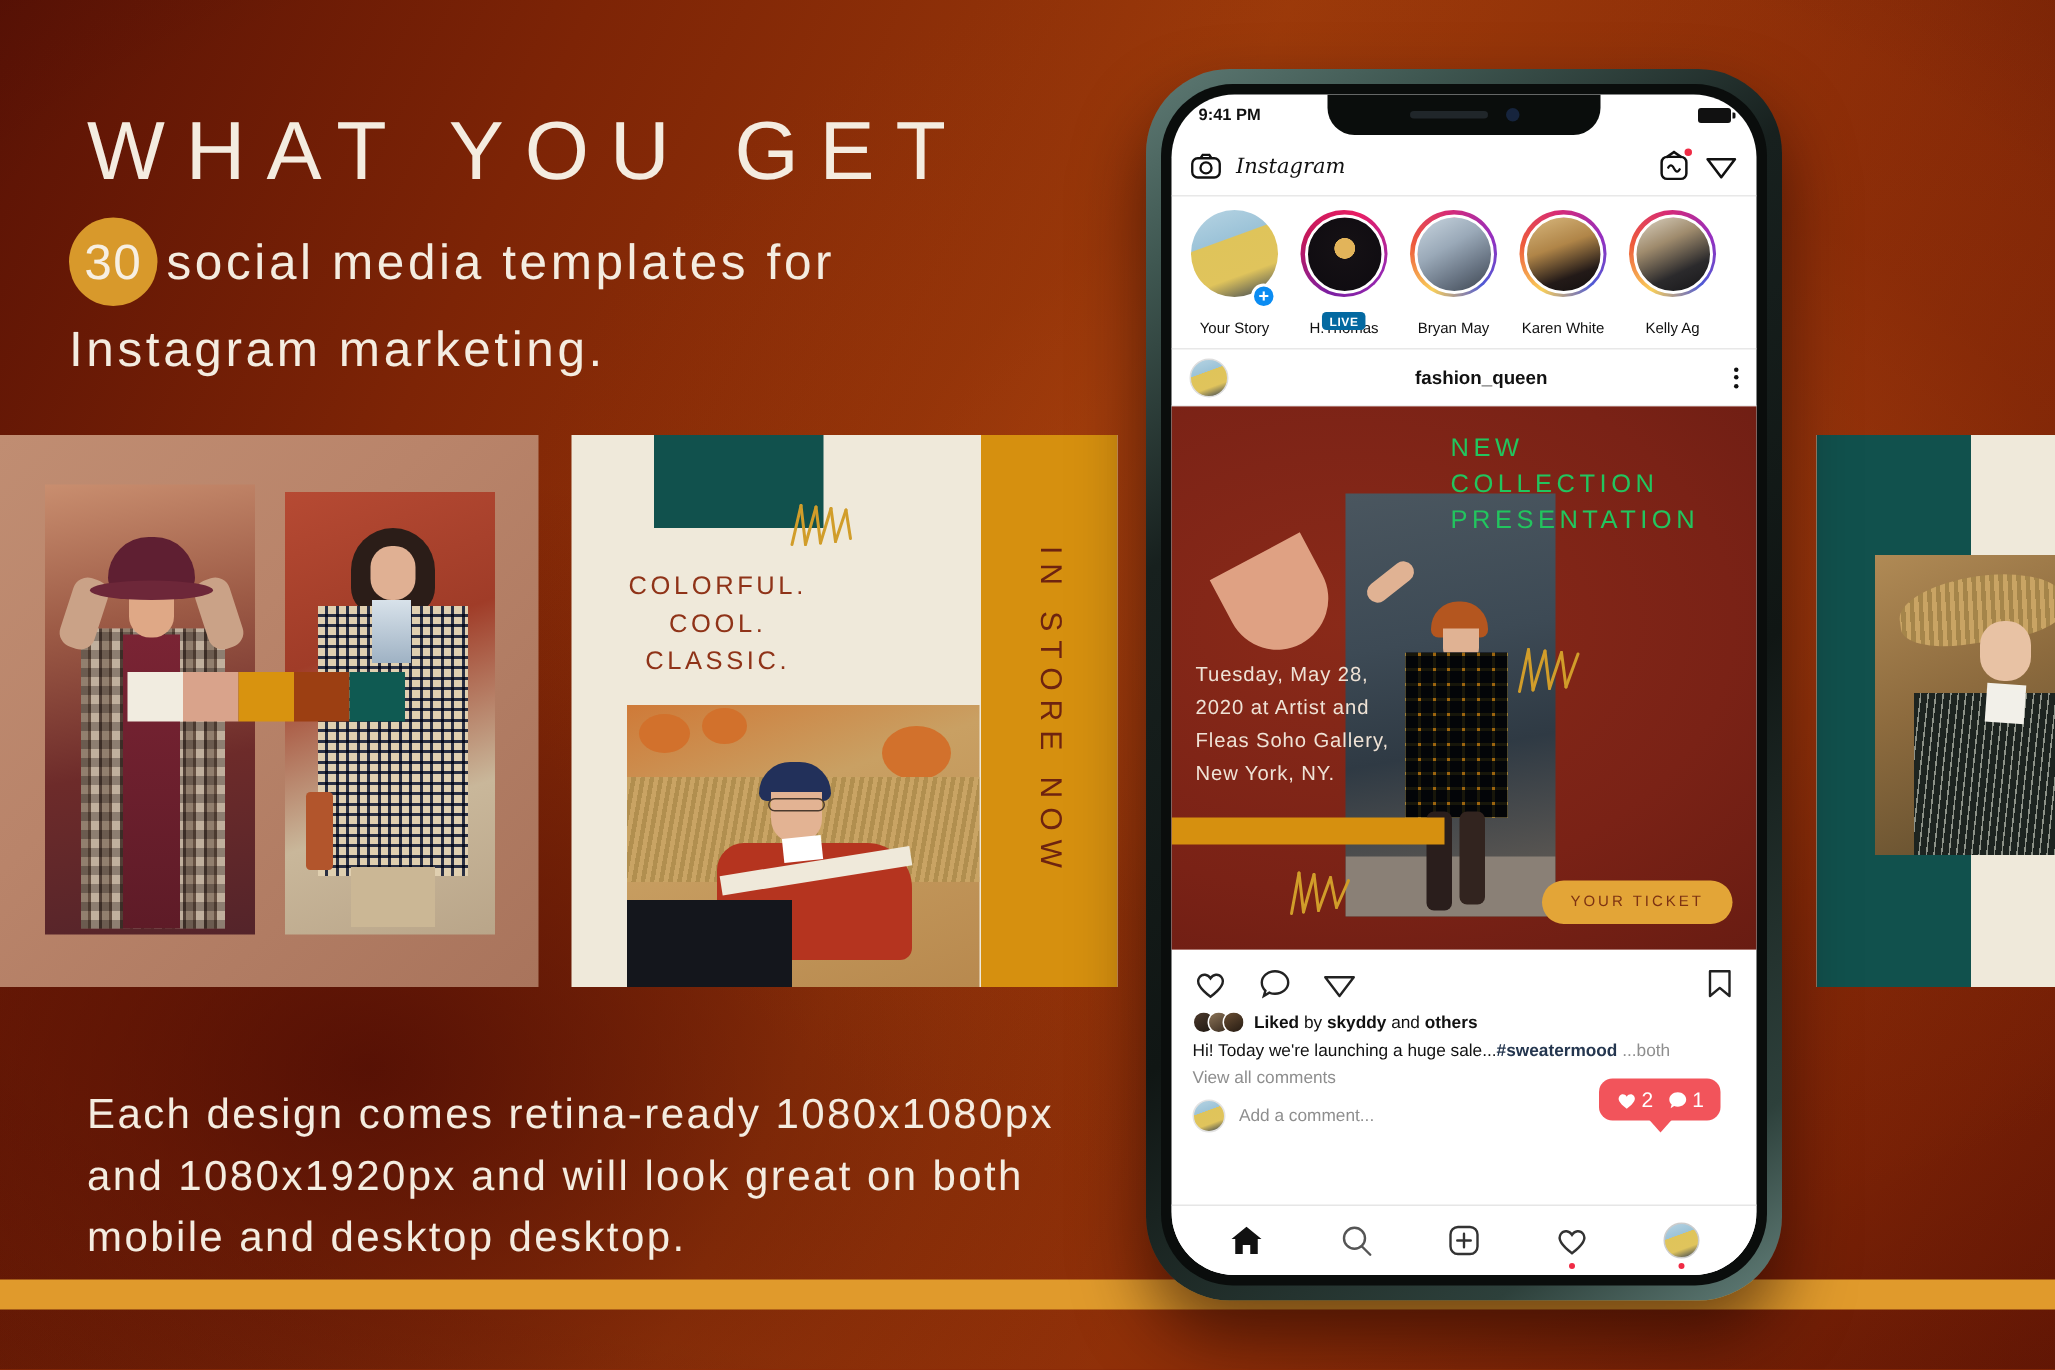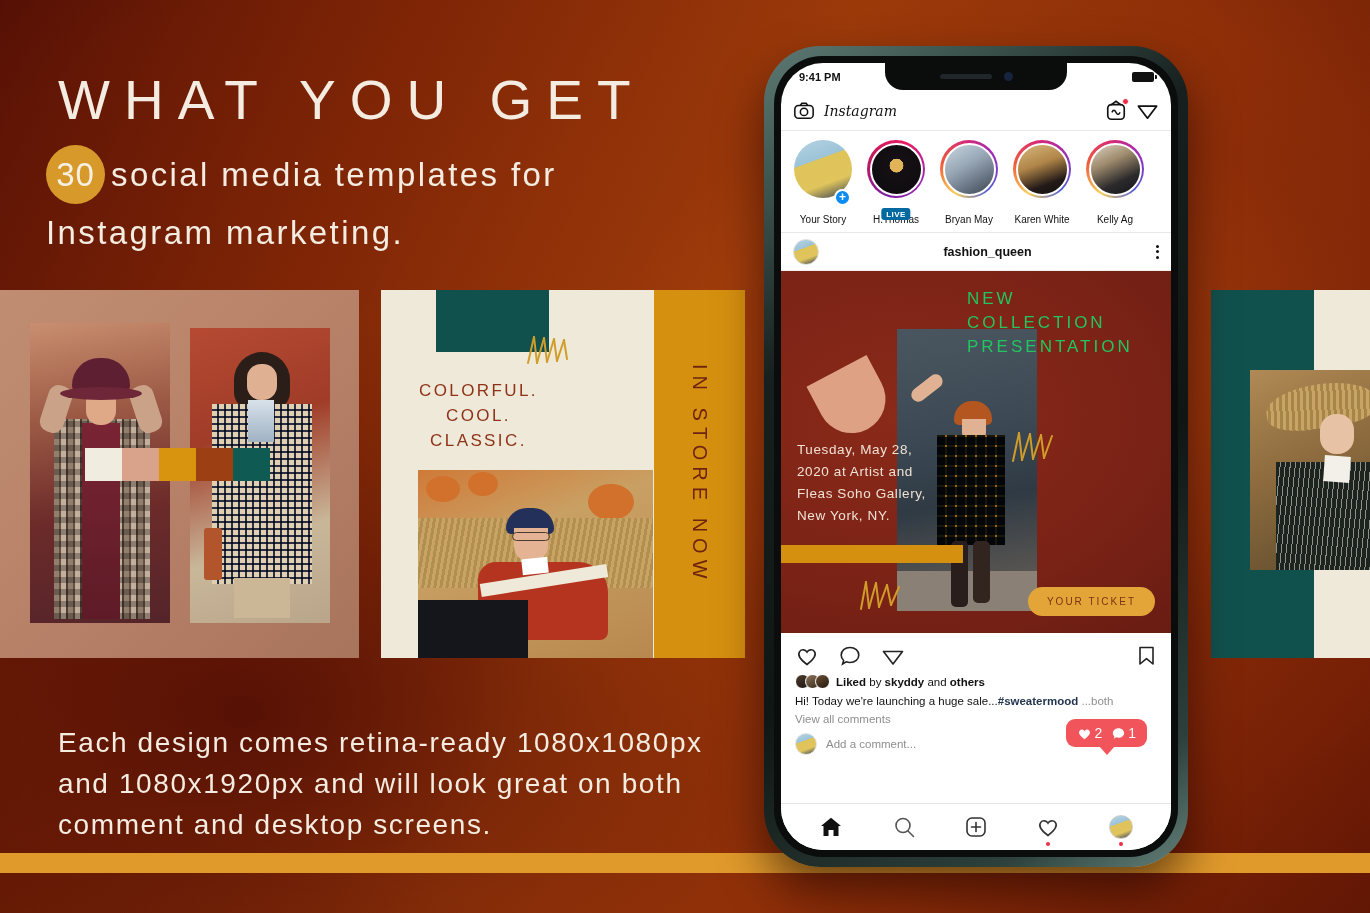--- a/index.html
+++ b/index.html
@@ -347,21 +347,21 @@
 
 <div class="headline">WHAT YOU GET</div>
 
 <div class="sub-wrap">
   <div class="sub-line">
     <span class="badge30">30</span><span>social media templates for</span>
   </div>
   <div class="sub-line">Instagram marketing.</div>
 </div>
 
-<div class="para">Each design comes retina-ready 1080x1080px and 1080x1920px and will look great on both comment and desktop screens.</div>
+<div class="para">Each design comes retina-ready 1080x1080px and 1080x1920px and will look great on both mobile and desktop desktop.</div>
 
 <div class="gold-bar"></div>
 
 <div class="cards">
 
   <div class="card1">
     <div class="c1-photo left">
       <div class="m1-coat"></div>
       <div class="m1-dress"></div>
       <div class="m1-arm-l"></div>

